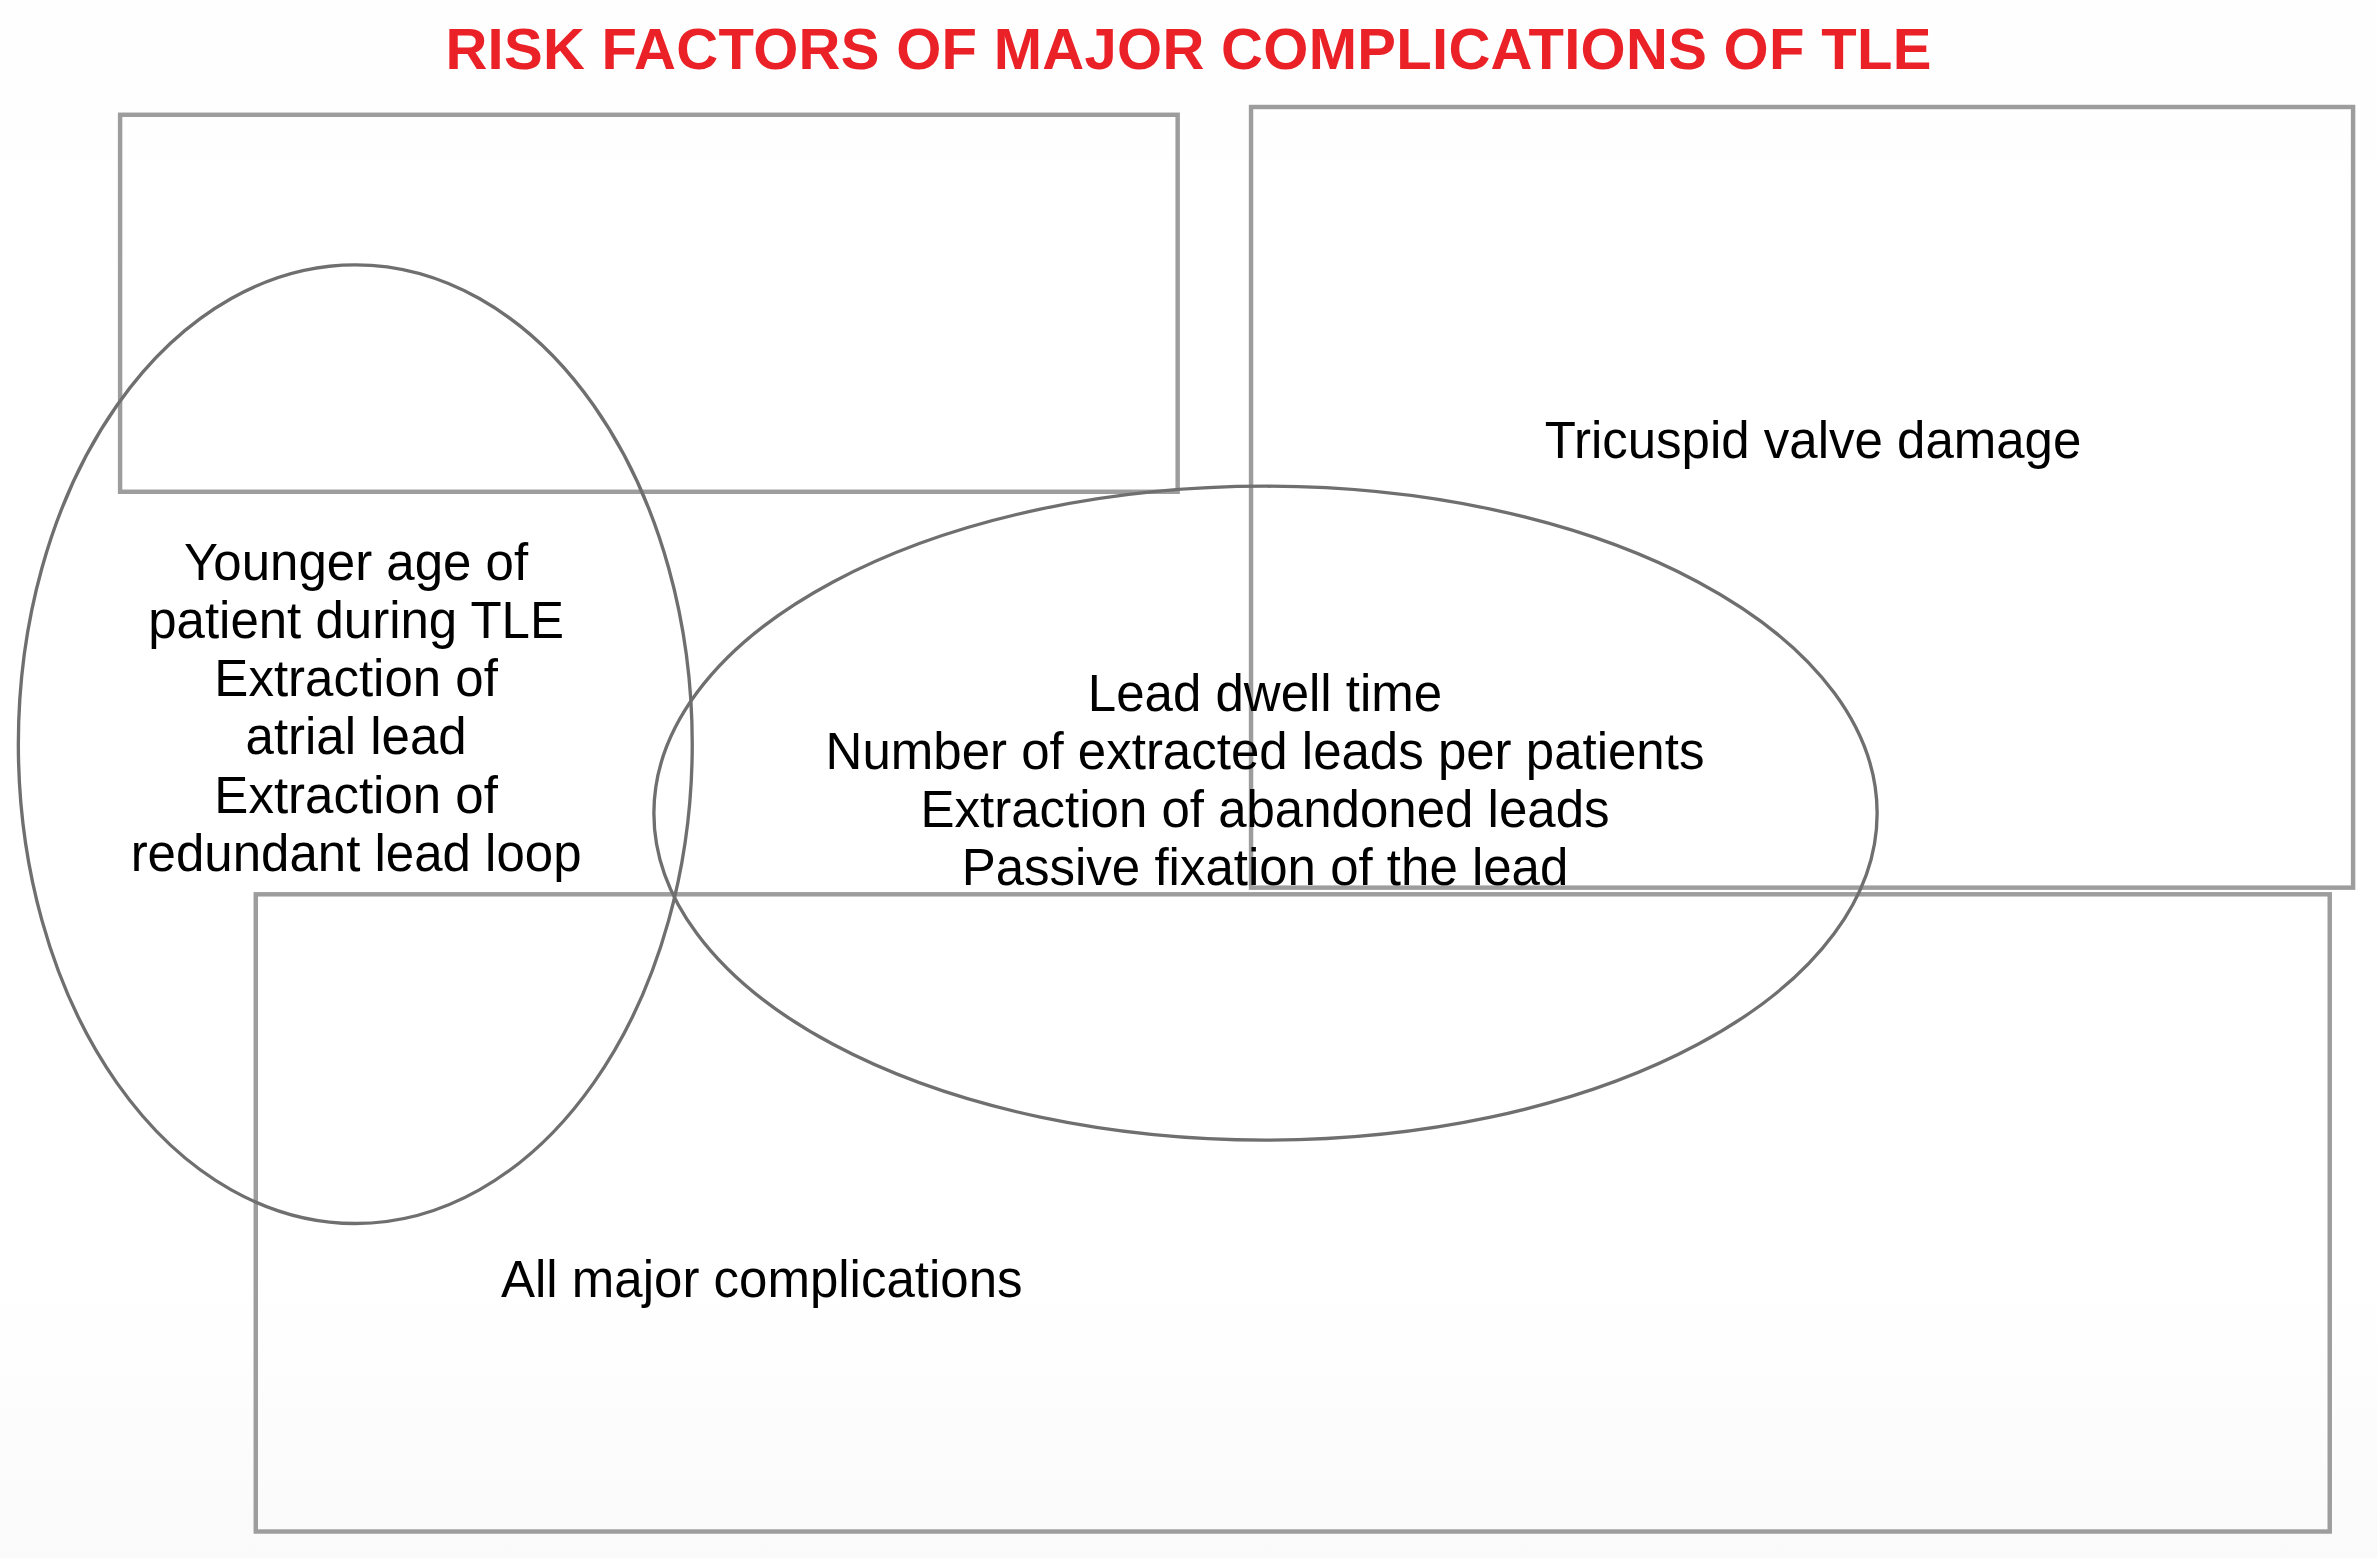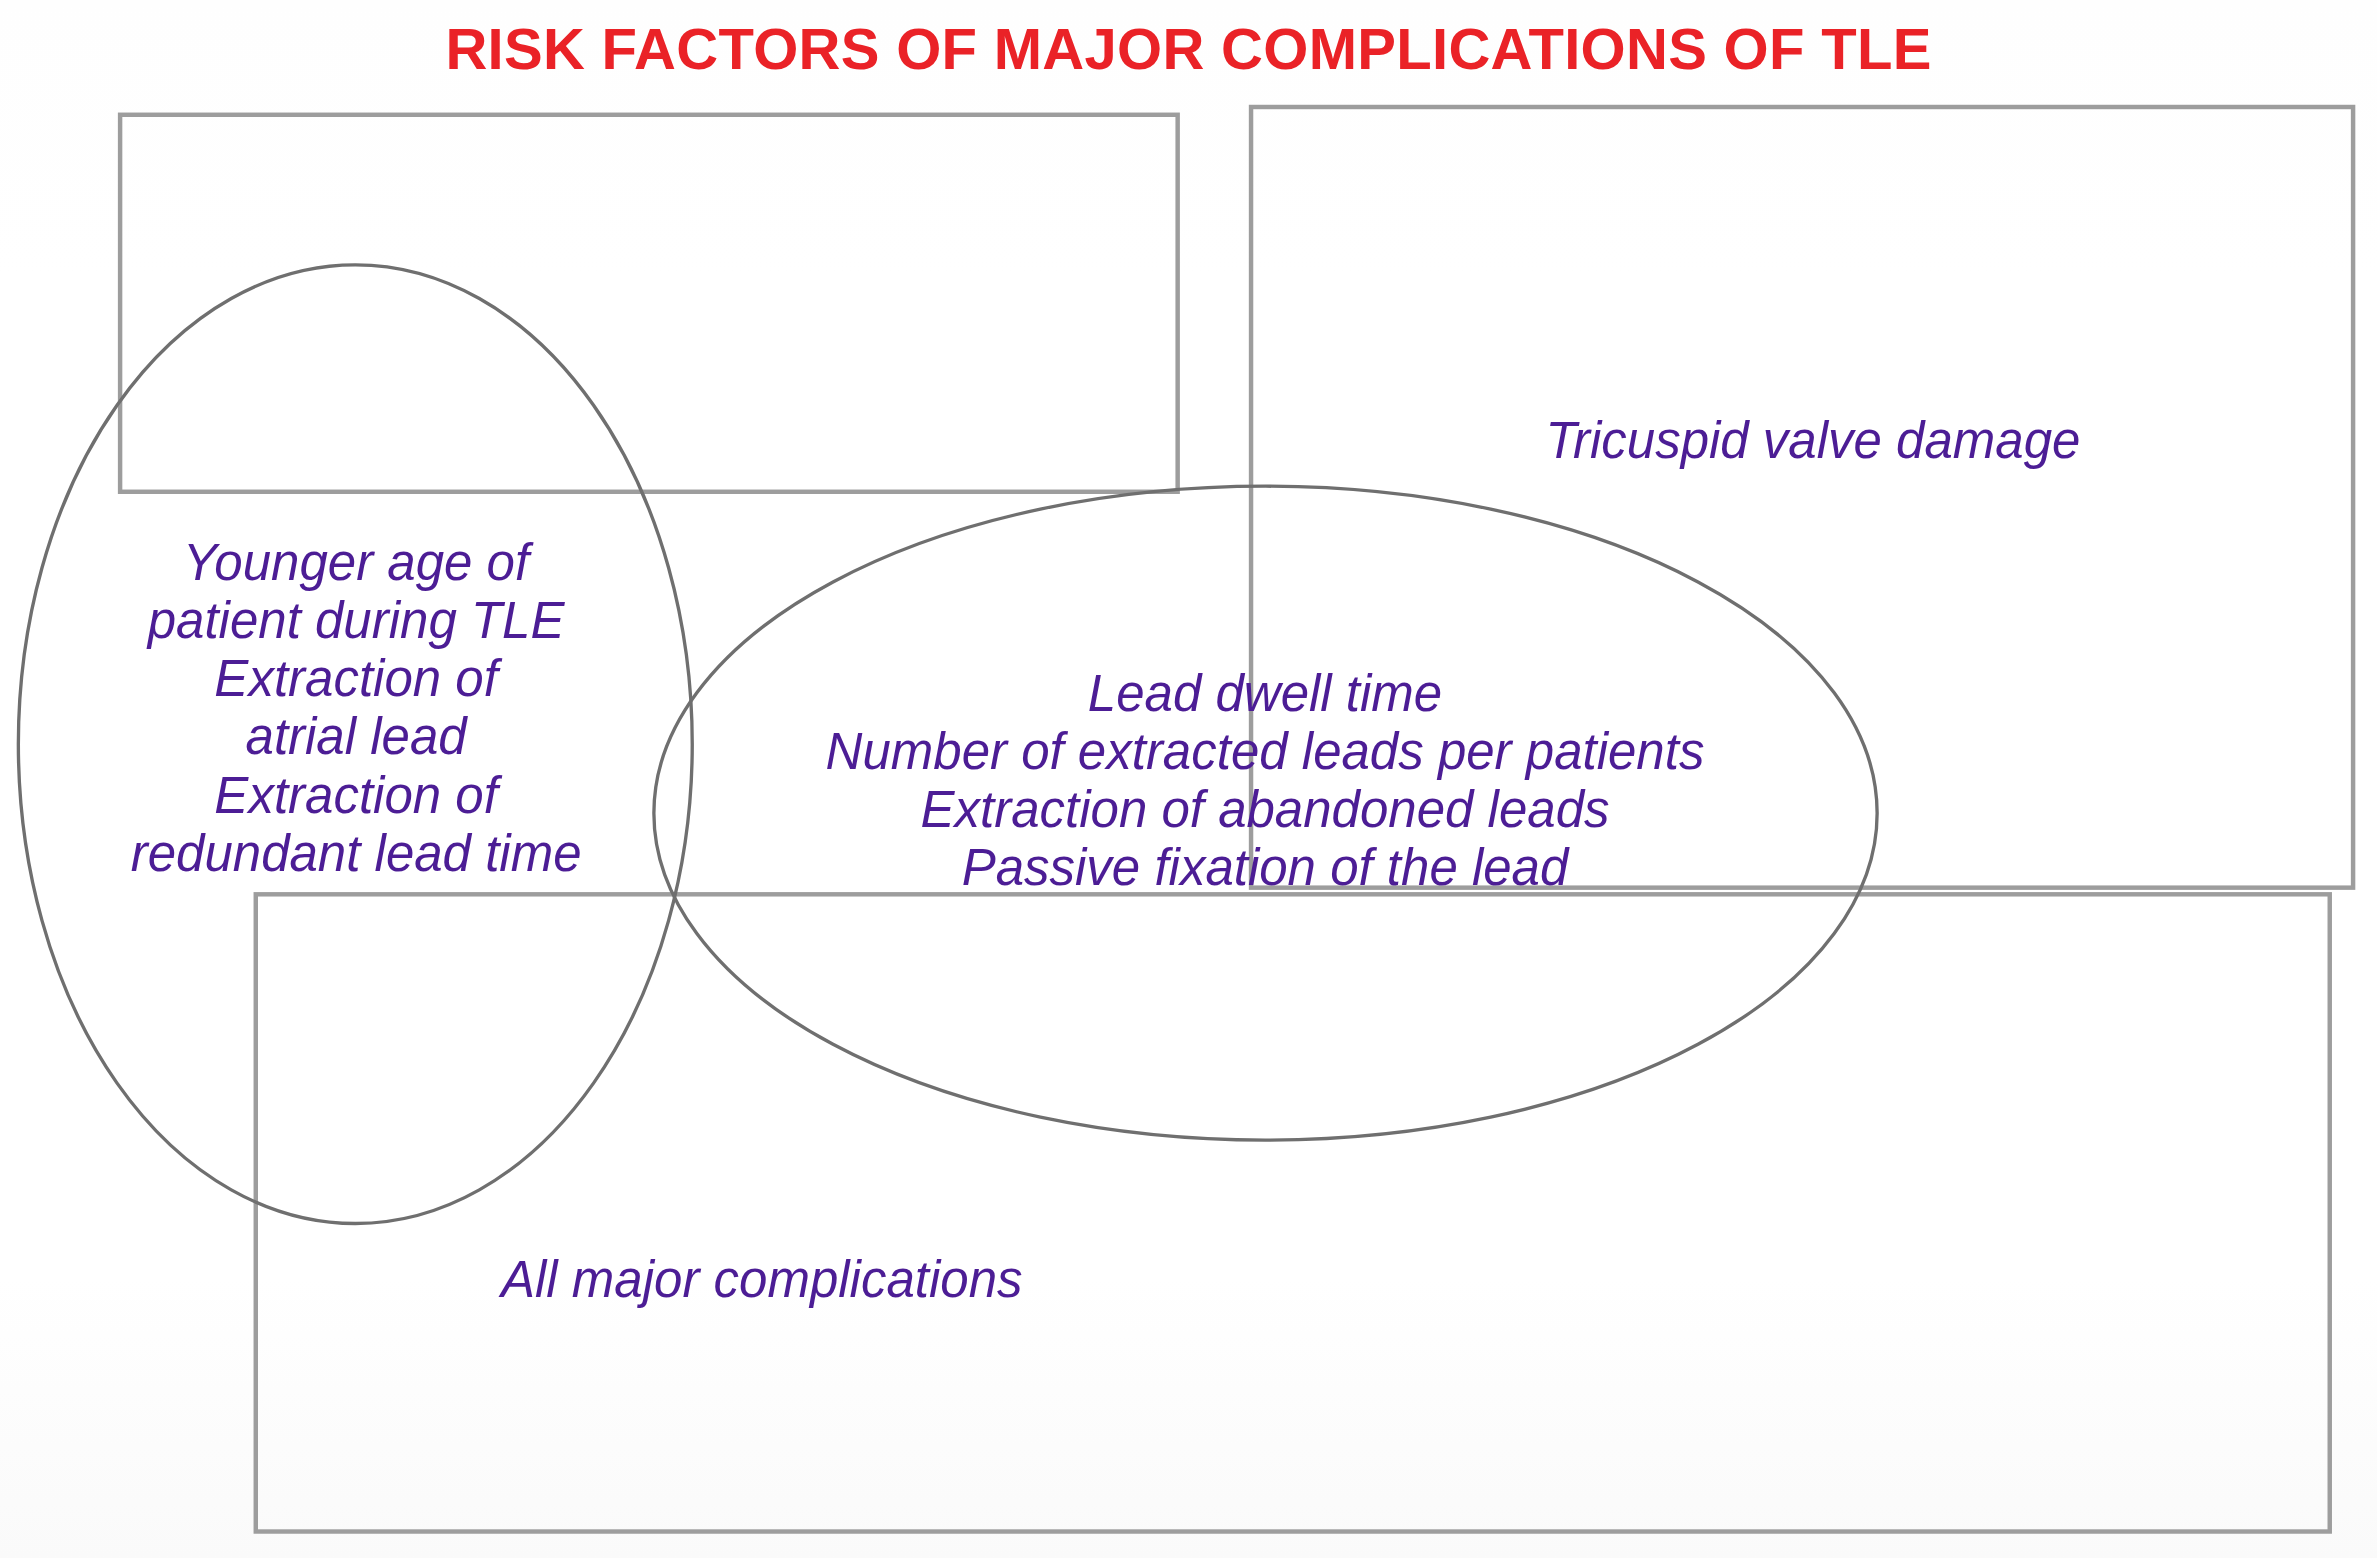--- a/index.html
+++ b/index.html
@@ -44,27 +44,26 @@
     position: absolute;
     left: 0;
     top: 0;
     width: 2377px;
     height: 1559px;
   }
 
   
   .node-label {
     position: absolute;
-    color: #4c1d95;
+    color: #000000;
     font-family: "Liberation Sans", sans-serif;
     text-align: center;
     line-height: 1.14;
     white-space: pre-line;
     font-weight: normal;
-    font-style: italic;
   }
 
   #label-left-ellipse {
     left: 5.6px;
     top: 534px;
     width: 701px;
     font-size: 51px;
   }
 
   #label-center-ellipse {
@@ -108,21 +107,21 @@
   <ellipse cx="639" cy="1338" rx="606" ry="862" fill="none" stroke="#6f6f6f" stroke-width="6"></ellipse>
 
   <ellipse cx="2276" cy="1462" rx="1100" ry="588" fill="none" stroke="#6f6f6f" stroke-width="6"></ellipse>
 </svg>
 
 <div class="node-label" id="label-left-ellipse">Younger age of
 patient during TLE
 Extraction of
 atrial lead
 Extraction of
-redundant lead time</div>
+redundant lead loop</div>
 
 <div class="node-label" id="label-center-ellipse">Lead dwell time
 Number of extracted leads per patients
 Extraction of abandoned leads
 Passive fixation of the lead</div>
 
 <div class="node-label" id="label-tricuspid">Tricuspid valve damage</div>
 
 <div class="node-label" id="label-all-major">All major complications</div>
 

